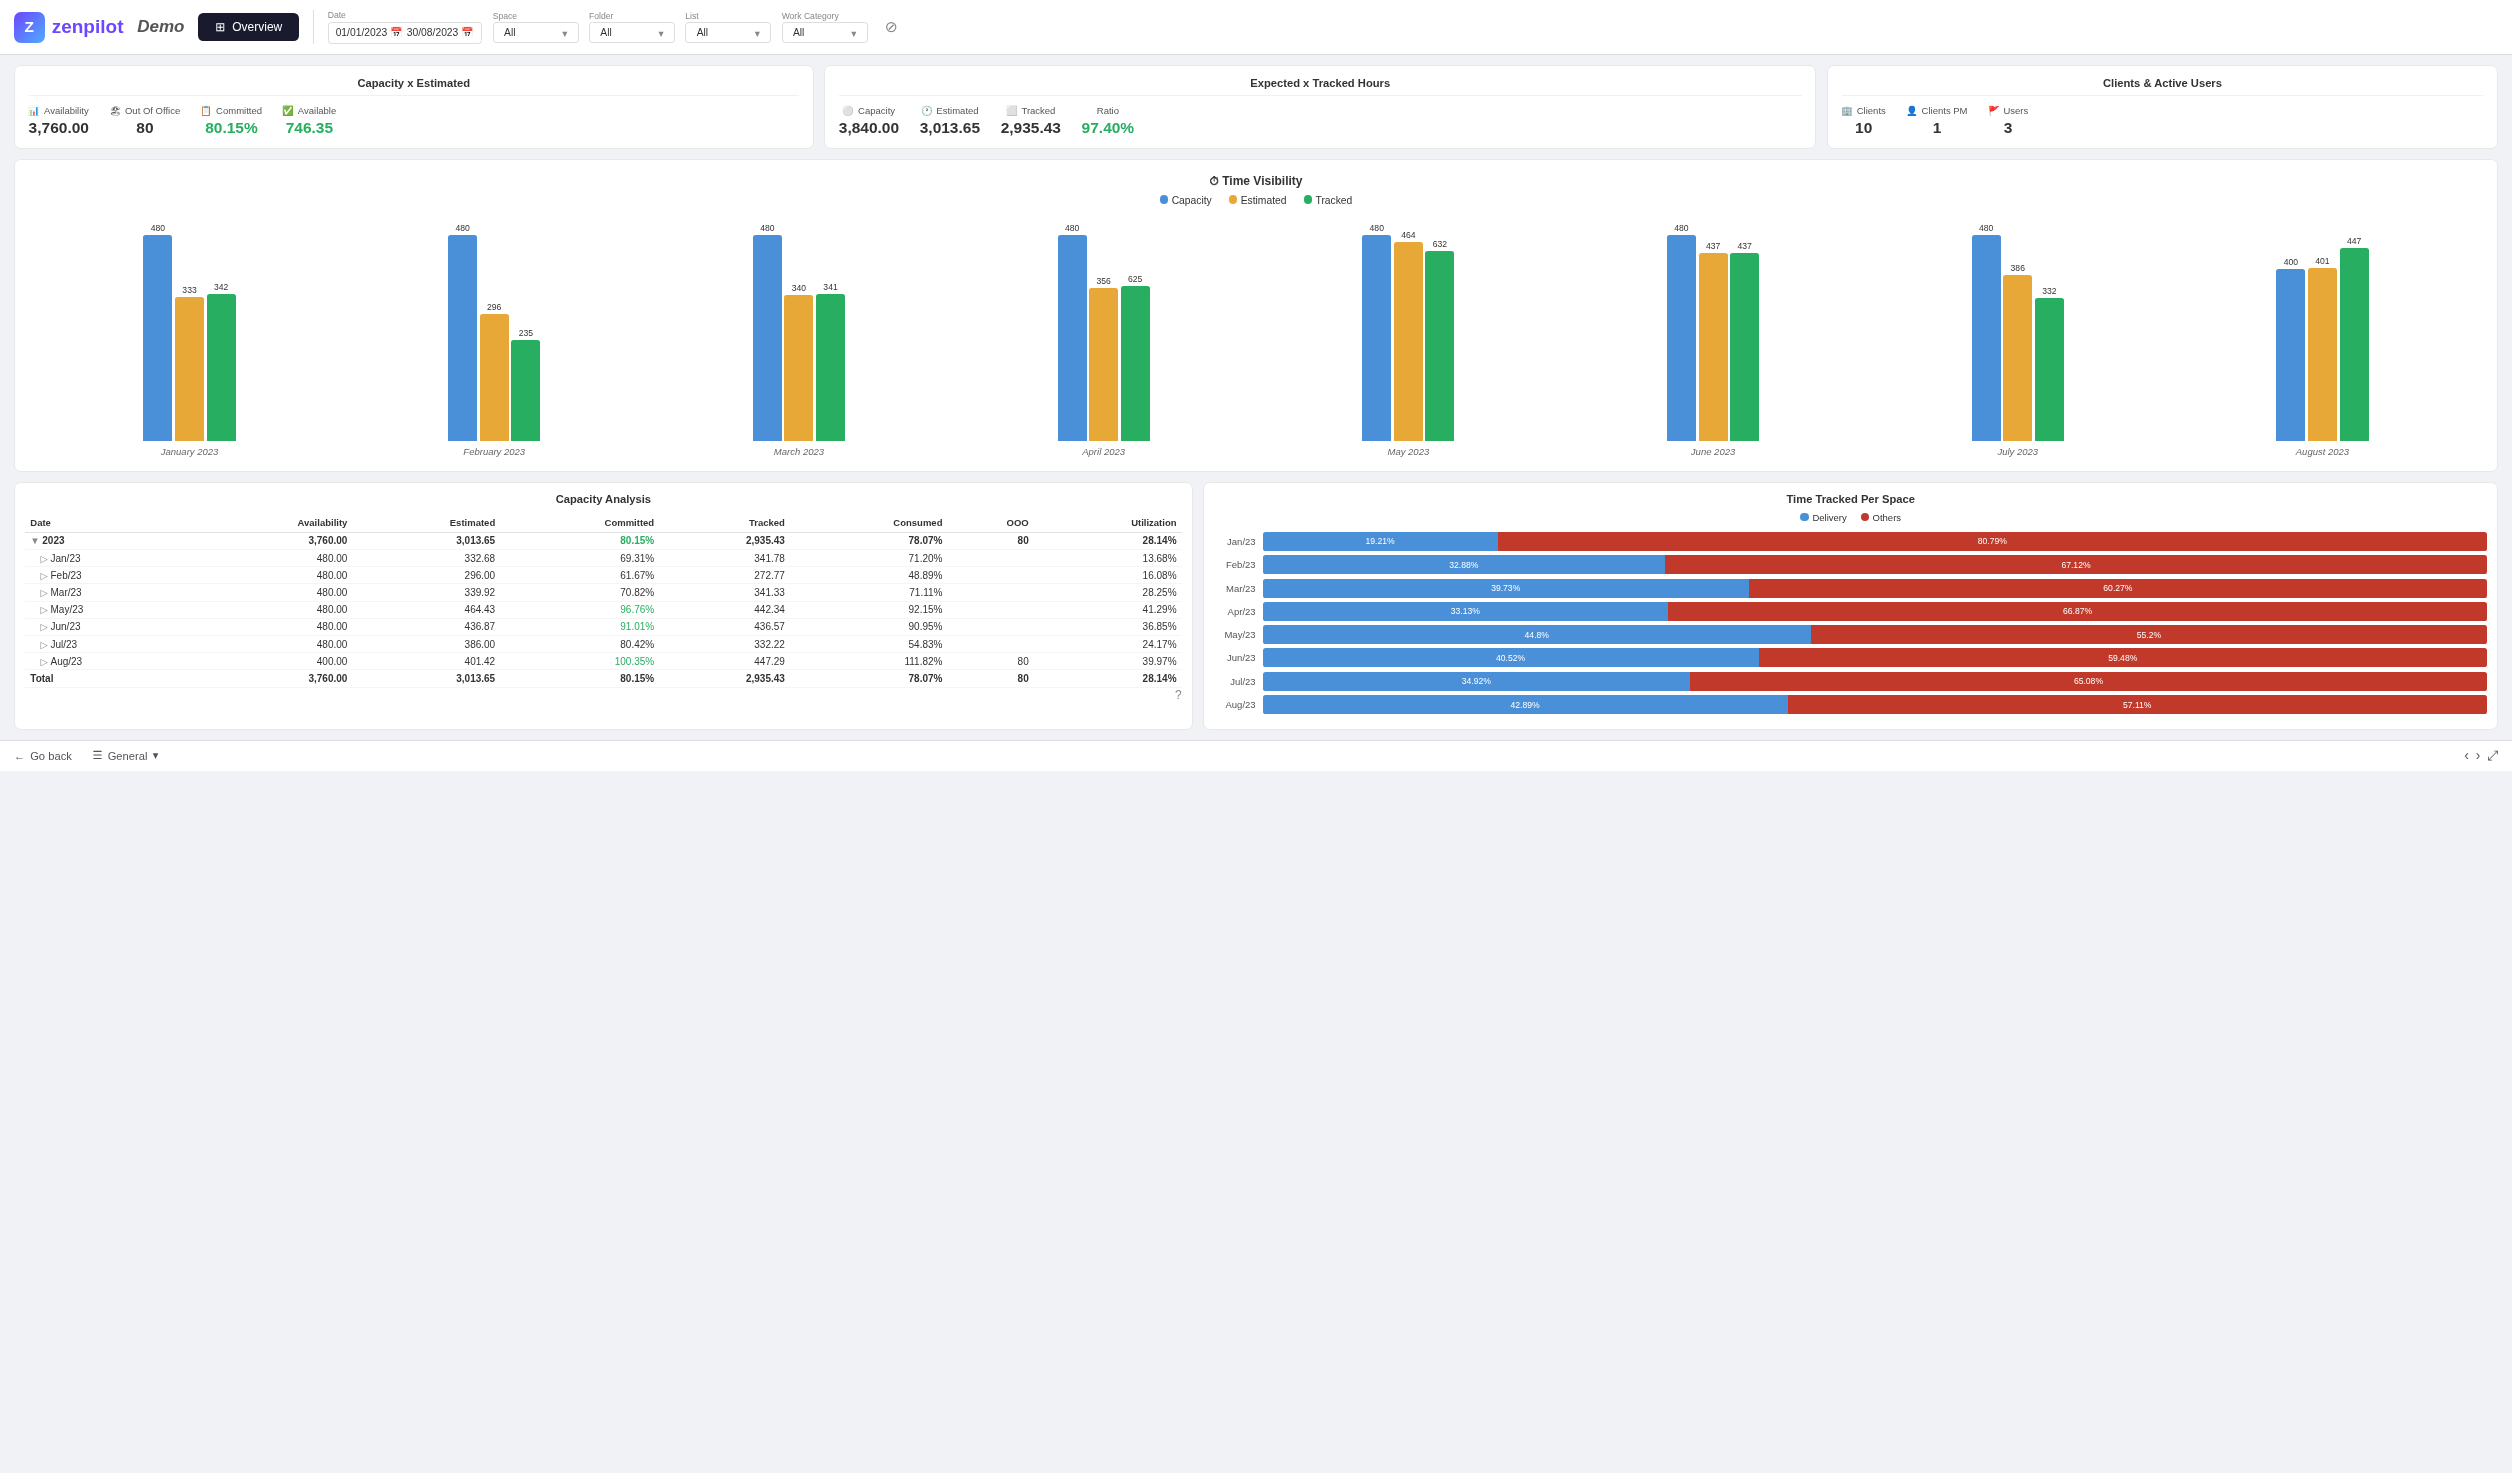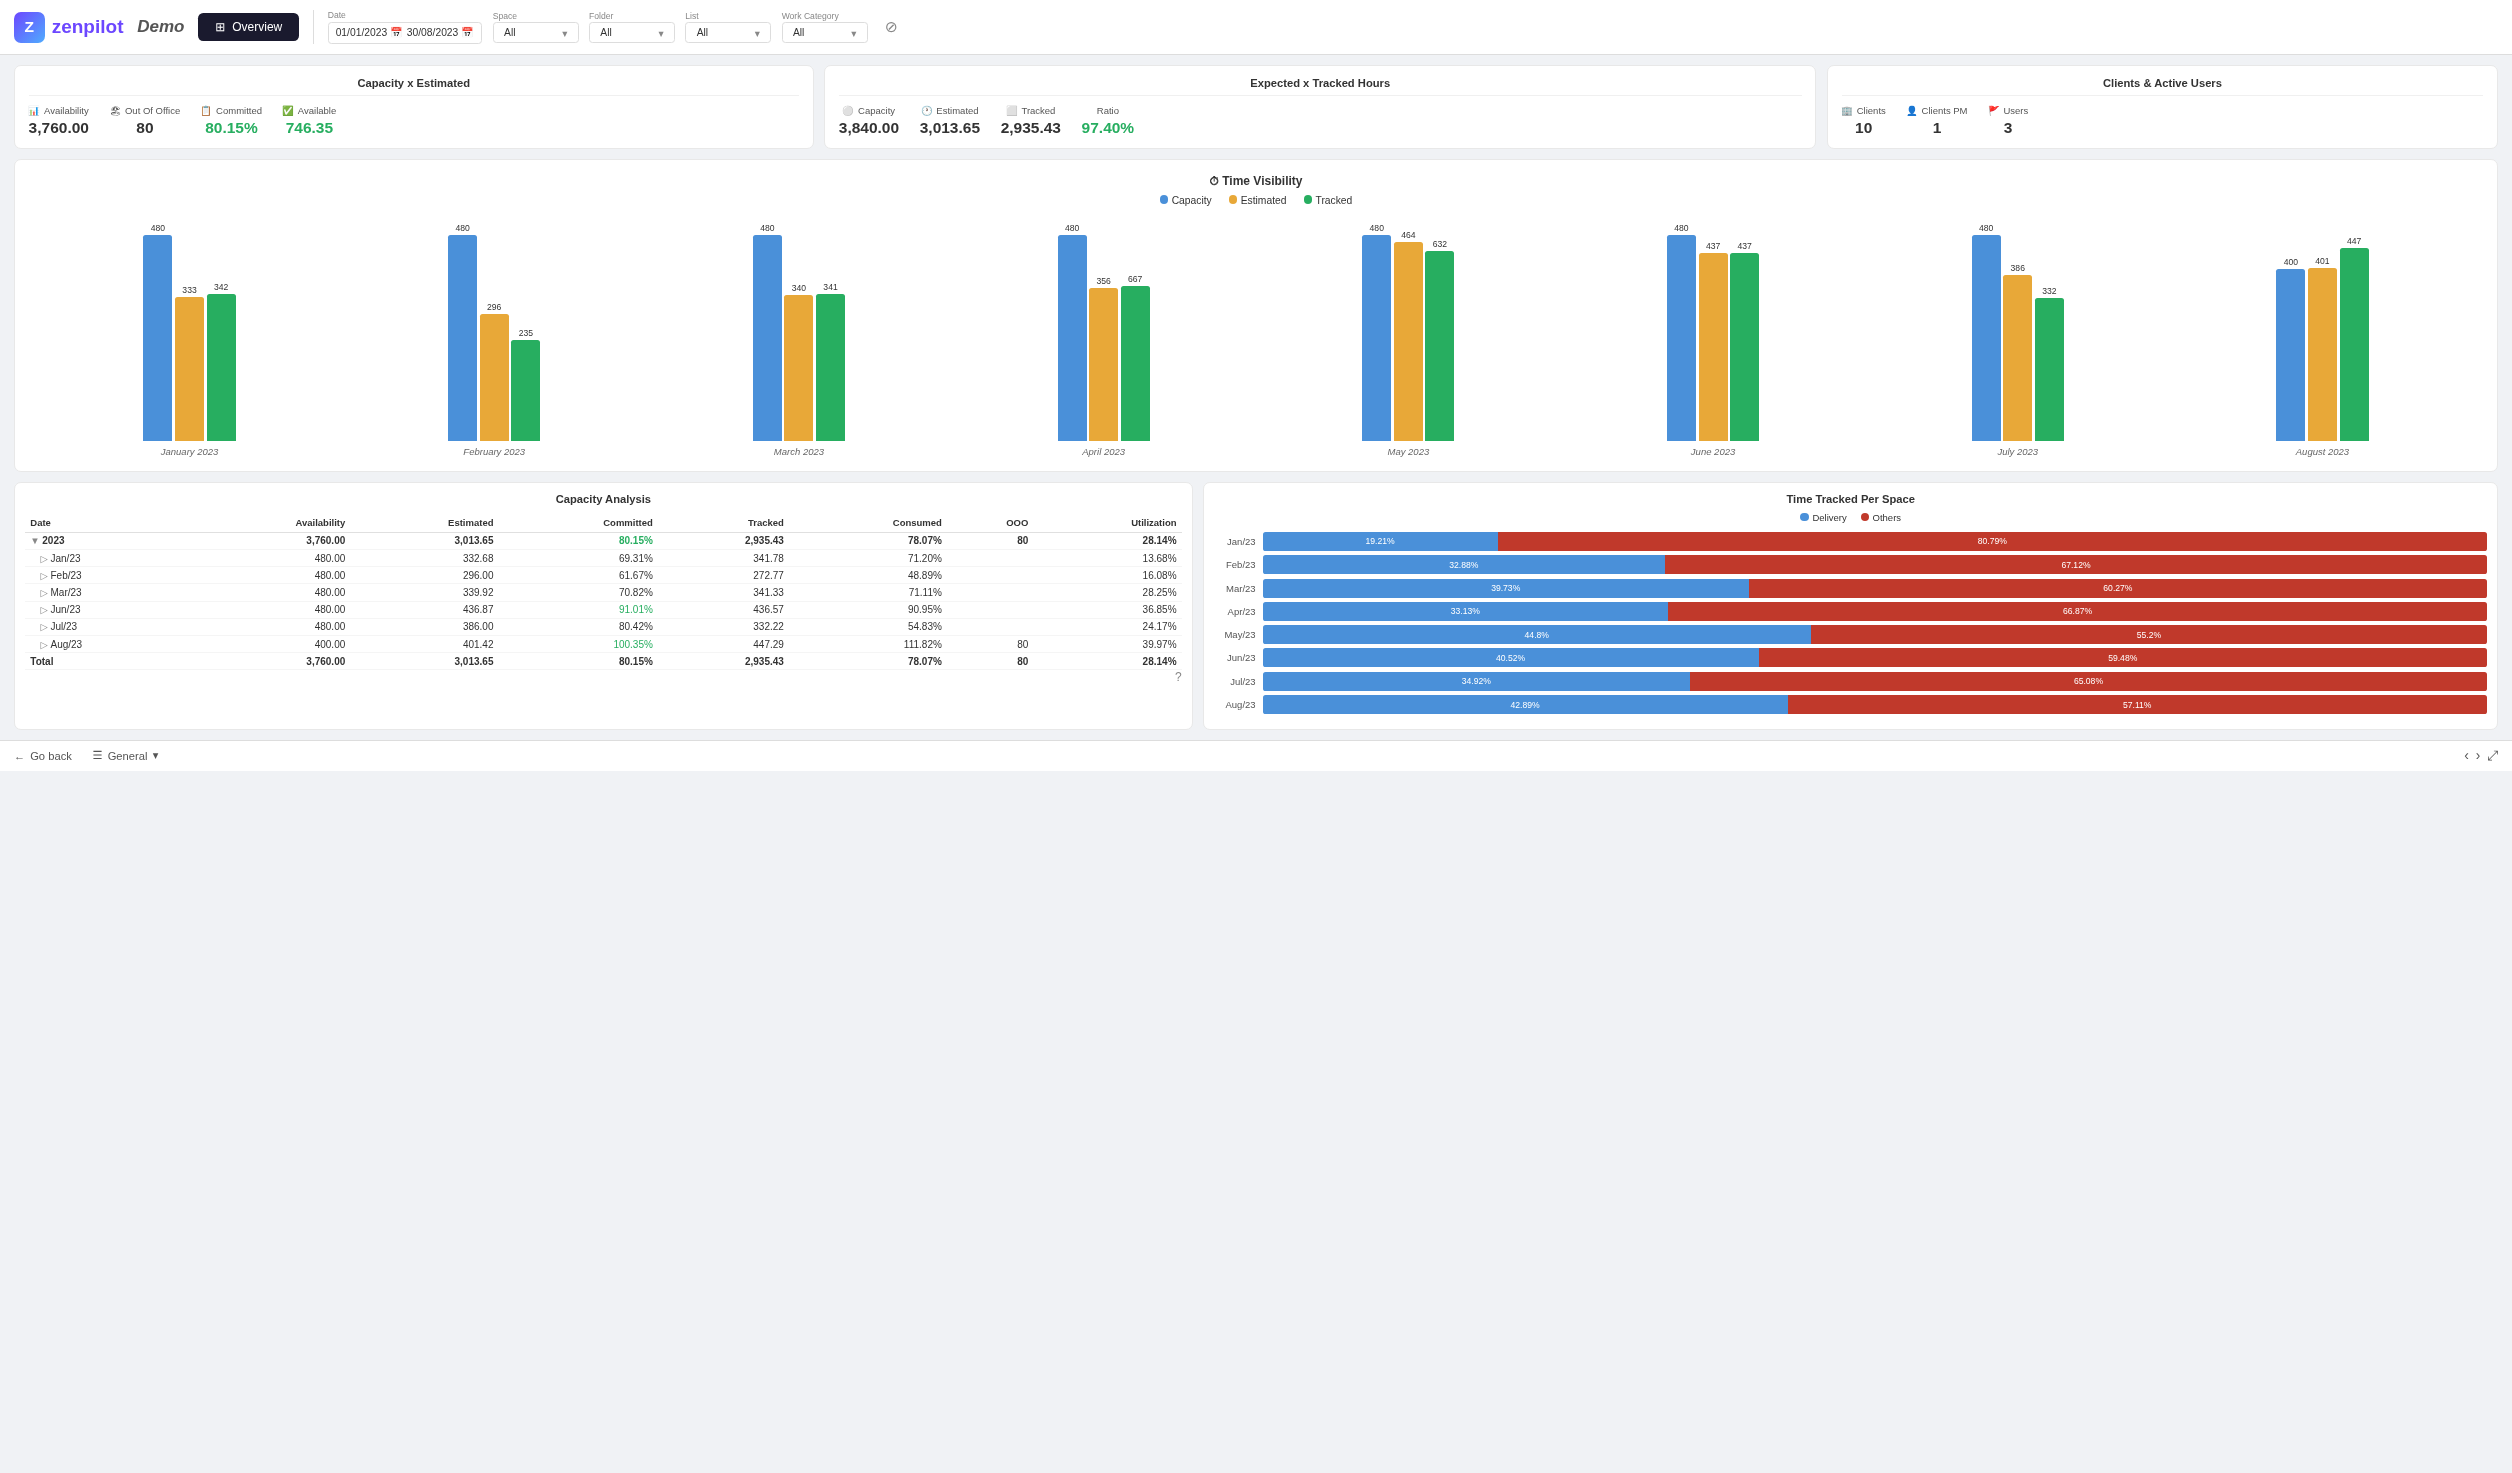--- a/index.html
+++ b/index.html
@@ -281,21 +281,21 @@
         <div style="display: flex; align-items: flex-end; gap: 2.6px;">
           <div style="position: relative; display: flex; flex-direction: column; align-items: center;">
             <div style="font-size: 8.6px; color: rgb(51, 51, 51); margin-bottom: 1.7px; font-weight: 500;">480</div>
             <div style="width: 29px; height: 206px; background: rgb(74, 144, 217); border-radius: 2.6px 2.6px 0px 0px;"></div>
           </div>
           <div style="position: relative; display: flex; flex-direction: column; align-items: center;">
             <div style="font-size: 8.6px; color: rgb(51, 51, 51); margin-bottom: 1.7px; font-weight: 500;">356</div>
             <div style="width: 29px; height: 153px; background: rgb(232, 168, 56); border-radius: 2.6px 2.6px 0px 0px;"></div>
           </div>
           <div style="position: relative; display: flex; flex-direction: column; align-items: center;">
-            <div style="font-size: 8.6px; color: rgb(51, 51, 51); margin-bottom: 1.7px; font-weight: 500;">667</div>
+            <div style="font-size: 8.6px; color: rgb(51, 51, 51); margin-bottom: 1.7px; font-weight: 500;">625</div>
             <div style="width: 29px; height: 155px; background: rgb(39, 174, 96); border-radius: 2.6px 2.6px 0px 0px;"></div>
           </div>
         </div>
         <div style="font-size: 9.5px; color: rgb(102, 102, 102); font-style: italic; margin-top: 5.2px; text-align: center;">April 2023</div>
       </div>
       <div style="display: flex; flex-direction: column; align-items: center; flex: 1 1 0%;">
         <div style="display: flex; align-items: flex-end; gap: 2.6px;">
           <div style="position: relative; display: flex; flex-direction: column; align-items: center;">
             <div style="font-size: 8.6px; color: rgb(51, 51, 51); margin-bottom: 1.7px; font-weight: 500;">480</div>
             <div style="width: 29px; height: 206px; background: rgb(74, 144, 217); border-radius: 2.6px 2.6px 0px 0px;"></div>
@@ -417,20 +417,30 @@
             <td><span style="color:#888; font-size:9.5px; margin-right:2.6px; padding-left:10.3px;">▷</span>Mar/23</td>
             <td>480.00</td>
             <td>339.92</td>
             <td>70.82%</td>
             <td>341.33</td>
             <td>71.11%</td>
             <td></td>
             <td>28.25%</td>
           </tr>
           <tr>
+            <td><span style="color:#888; font-size:9.5px; margin-right:2.6px; padding-left:10.3px;">▷</span>May/23</td>
+            <td>480.00</td>
+            <td>464.43</td>
+            <td style="color: rgb(39, 174, 96);">96.76%</td>
+            <td>442.34</td>
+            <td>92.15%</td>
+            <td></td>
+            <td>41.29%</td>
+          </tr>
+          <tr>
             <td><span style="color:#888; font-size:9.5px; margin-right:2.6px; padding-left:10.3px;">▷</span>Jun/23</td>
             <td>480.00</td>
             <td>436.87</td>
             <td style="color: rgb(39, 174, 96);">91.01%</td>
             <td>436.57</td>
             <td>90.95%</td>
             <td></td>
             <td>36.85%</td>
           </tr>
           <tr>

